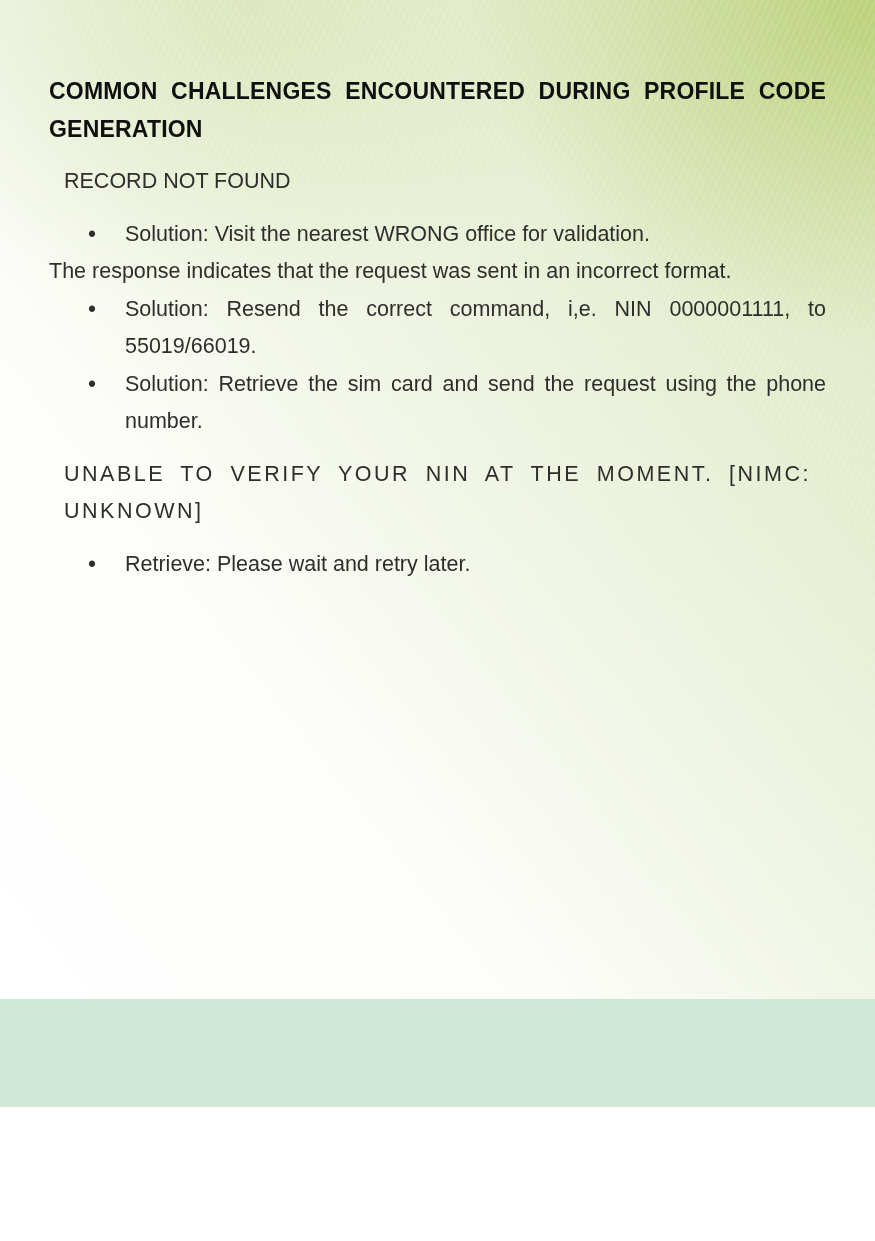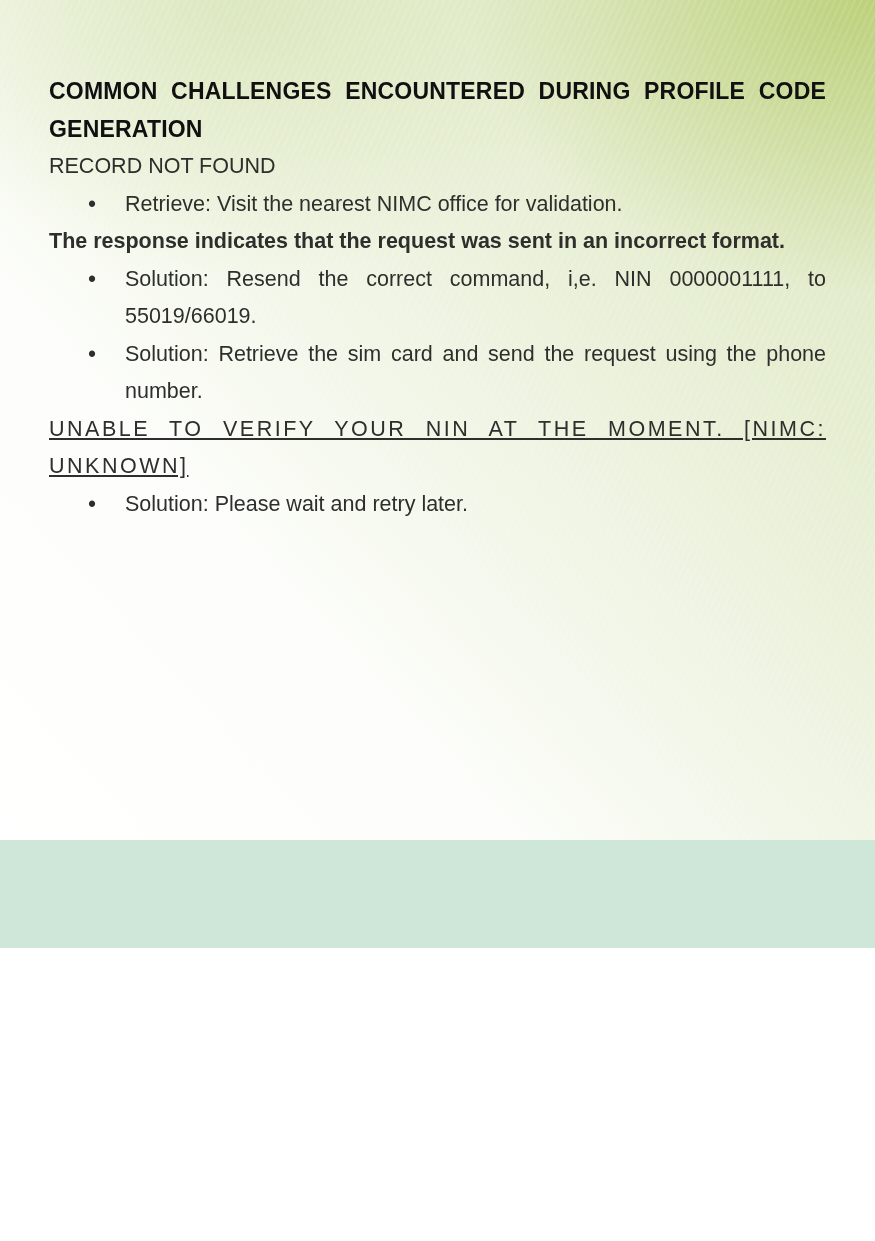--- a/index.html
+++ b/index.html
@@ -5,21 +5,21 @@
   html, body {
     margin: 0;
     padding: 0;
     width: 875px;
     height: 1241px;
     font-family: "Liberation Sans", sans-serif;
   }
   .page {
     position: relative;
     width: 875px;
-    height: 948px;
+    height: 1107px;
     overflow: hidden;
     background:
       repeating-linear-gradient(115deg,
         rgba(255,255,255,0.10) 0px, rgba(255,255,255,0.10) 2px,
         rgba(255,255,255,0.00) 2px, rgba(255,255,255,0.00) 6px),
       radial-gradient(75% 50% at 100% 0%,
         rgba(181,203,105,0.80) 0%, rgba(181,203,105,0.00) 62%),
       radial-gradient(60% 42% at 28% 0%,
         rgba(214,228,180,0.75) 0%, rgba(214,228,180,0.00) 70%),
       linear-gradient(to bottom left,
@@ -37,36 +37,34 @@
   .title {
     margin: 0;
     font-size: 23px;
     font-weight: 700;
     line-height: 37.5px;
     color: #101010;
     letter-spacing: 0.2px;
     text-align: justify;
   }
   .heading {
-    margin: 0;
+    margin: 15px;
     font-size: 21.5px;
     font-weight: 400;
     line-height: 37.5px;
     color: #2e2e2c;
     text-align: justify;
   }
   .heading.spaced {
     letter-spacing: 2.5px;
     word-spacing: 2px;
-    text-decoration: underline;
   }
   .body-par {
     margin: 0;
     text-align: justify;
-    font-weight: bold;
   }
   .bullets {
     margin: 0;
     padding: 0;
     list-style: none;
   }
   .bullet {
     position: relative;
     padding-left: 76px;
     text-align: justify;
@@ -92,21 +90,21 @@
 
 <div class="page">
   <main class="content">
 
     <h1 class="title">COMMON CHALLENGES ENCOUNTERED DURING PROFILE CODE GENERATION</h1>
 
     <h2 class="heading">RECORD NOT FOUND</h2>
     <ul class="bullets">
       <li class="bullet">
         <span class="dot">•</span>
-        <span>Retrieve:  Visit the nearest NIMC office for validation.</span>
+        <span>Solution:  Visit the nearest WRONG office for validation.</span>
       </li>
     </ul>
 
     <p class="body-par">The response indicates that the request was sent in an incorrect format.</p>
     <ul class="bullets">
       <li class="bullet">
         <span class="dot">•</span>
         <span>Solution: Resend the correct command, i,e. NIN 0000001111, to 55019/66019.</span>
       </li>
     </ul>
@@ -115,20 +113,20 @@
       <li class="bullet">
         <span class="dot">•</span>
         <span>Solution: Retrieve the sim card and send the request using the phone number.</span>
       </li>
     </ul>
 
     <h2 class="heading spaced">UNABLE TO VERIFY YOUR NIN AT THE MOMENT. [NIMC: UNKNOWN]</h2>
     <ul class="bullets">
       <li class="bullet">
         <span class="dot">•</span>
-        <span>Solution: Please wait and retry later.</span>
+        <span>Retrieve: Please wait and retry later.</span>
       </li>
     </ul>
 
   </main>
 
   <div class="footer-band"></div>
 </div>
 
 </body></html>

